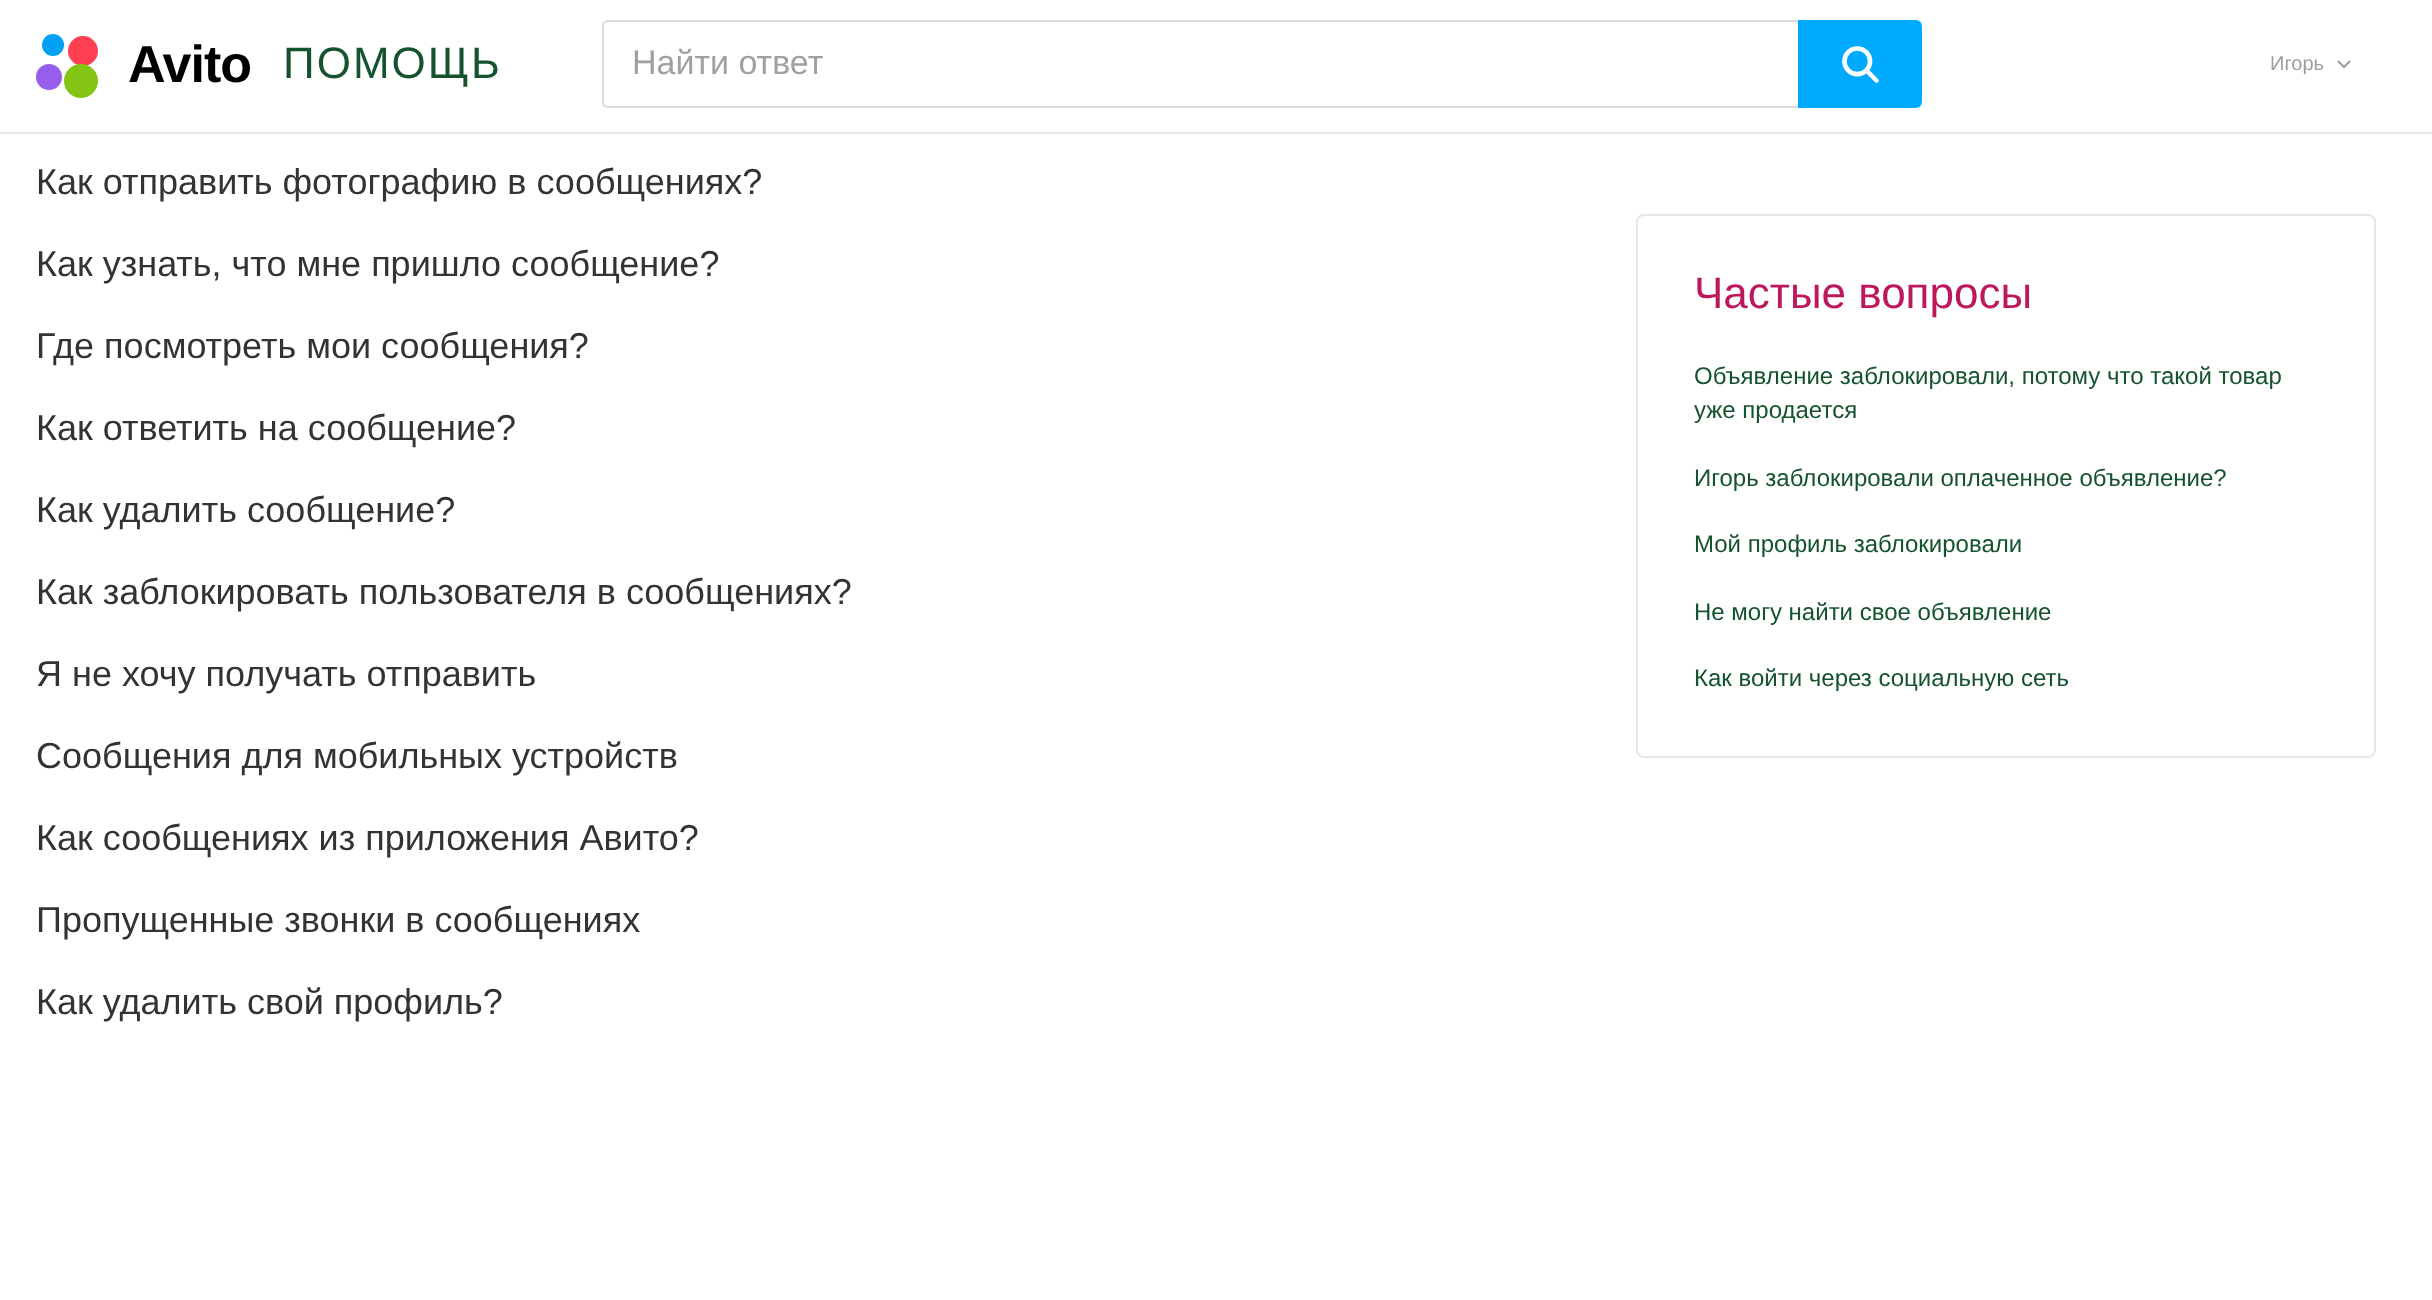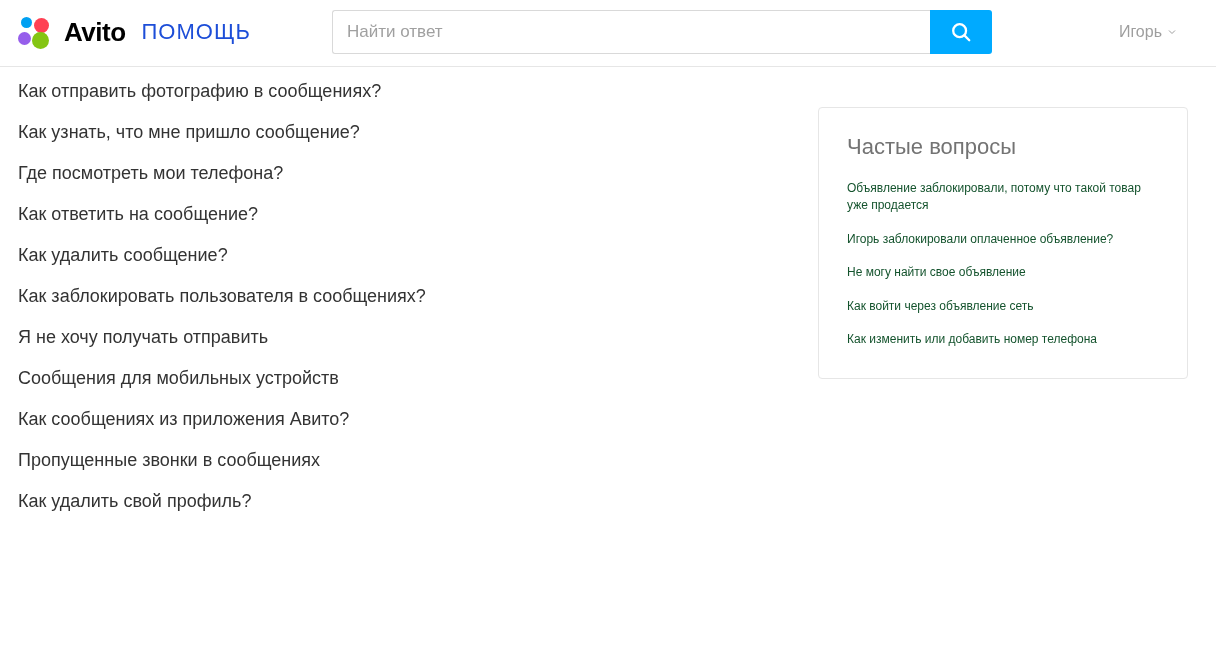--- a/index.html
+++ b/index.html
@@ -1,42 +1,42 @@
 <!DOCTYPE html>
 <html><head>
 <meta charset="utf-8">
 <style>
   * { box-sizing: border-box; margin: 0; padding: 0; }
   body { font-family: Arial, Helvetica, sans-serif; background: #fff; color: #333; width: 1216px; }
-  .header { display: flex; align-items: center; padding: 10px 18px 12px 18px; border-bottom: 1px solid #e6e6e6; gap: 31px; }
+  .header { display: flex; align-items: center; padding: 10px 18px 12px 18px; border-bottom: 1px solid #e6e6e6; }
   .logo-cluster { display: flex; align-items: center; gap: 12px; margin-right: 50px; }
   .logo-dots { width: 34px; height: 34px; position: relative; }
   .logo-dots .dot { position: absolute; border-radius: 50%; }
   .logo-dots .d1 { width: 11px; height: 11px; left: 3px; top: 2px; background: #00a0f2; }
   .logo-dots .d2 { width: 15px; height: 15px; left: 16px; top: 3px; background: #ff4053; }
   .logo-dots .d3 { width: 13px; height: 13px; left: 0px; top: 17px; background: #965eeb; }
   .logo-dots .d4 { width: 17px; height: 17px; left: 14px; top: 17px; background: #84c513; }
   .logo-text { font-weight: 700; font-size: 26px; color: #000; letter-spacing: -0.5px; }
-  .help-text { font-size: 22px; color: #1d4ed8; margin-left: 4px; font-weight: 400; letter-spacing: 1px; }
+  .help-text { font-size: 22px; color: #14532d; margin-left: 4px; font-weight: 400; letter-spacing: 1px; }
   .search-wrap { display: flex; flex: 0 0 660px; }
   .search-input { flex: 1; height: 44px; border: 1px solid #d9d9d9; border-right: none; border-radius: 3px 0 0 3px; padding: 0 14px; font-size: 17px; color: #333; outline: none; }
   .search-input::placeholder { color: #a0a0a0; }
   .search-btn { width: 62px; height: 44px; background: #00aaff; border: none; border-radius: 0 3px 3px 0; display: flex; align-items: center; justify-content: center; cursor: pointer; }
   .search-btn svg { stroke: #fff; }
-  .user-menu { margin-left: auto; display: flex; align-items: center; gap: 4px; color: #9e9e9e; font-size: 16px; cursor: pointer; padding-right: 20px; padding-left: 12px; }
+  .user-menu { margin-left: auto; display: flex; align-items: center; gap: 4px; color: #9e9e9e; font-size: 10px; cursor: pointer; padding-right: 20px; padding-left: 12px; }
   .user-menu svg { stroke: #9e9e9e; }
   .content { display: flex; padding: 0 18px; gap: 40px; }
   .main-col { flex: 0 0 760px; padding-top: 4px; }
   .faq-link { display: block; font-size: 18px; color: #333; padding: 10px 0; cursor: pointer; }
   .section-title-wrap { position: relative; margin-top: 40px; margin-bottom: 14px; display: inline-block; }
   .section-title { font-size: 26px; color: #ff4444; font-weight: 400; border-bottom: 1px solid #ffcccc; padding-bottom: 2px; position: relative; z-index: 2; }
   .green-circle { position: absolute; left: -14px; top: -14px; width: 316px; height: 60px; border: 4px solid #2aa33a; border-radius: 50%; z-index: 1; pointer-events: none; }
   .sidebar { flex: 0 0 370px; margin-top: 40px; }
   .sidebar-box { border: 1px solid #e6e6e6; border-radius: 4px; padding: 26px 28px 30px 28px; }
-  .sidebar-title { font-size: 22px; color: #737373; margin-bottom: 20px; font-weight: 400; }
+  .sidebar-title { font-size: 22px; color: #be185d; margin-bottom: 20px; font-weight: 400; }
   .sidebar-link { display: block; font-size: 12px; color: #14532d; line-height: 1.45; margin-bottom: 16px; cursor: pointer; }
   .sidebar-link:last-child { margin-bottom: 0; }
 </style>
 </head>
 <body>
 
 <div class="header">
   <div class="logo-cluster">
     <div class="logo-dots">
       <div class="dot d1"></div>
@@ -61,35 +61,35 @@
     <svg width="12" height="12" viewBox="0 0 24 24" fill="none" stroke-width="2">
         <polyline points="6 9 12 15 18 9"></polyline>
       </svg>
   </div>
 </div>
 
 <div class="content">
   <div class="main-col">
     <a class="faq-link">Как отправить фотографию в сообщениях?</a>
     <a class="faq-link">Как узнать, что мне пришло сообщение?</a>
-    <a class="faq-link">Где посмотреть мои телефона?</a>
+    <a class="faq-link">Где посмотреть мои сообщения?</a>
     <a class="faq-link">Как ответить на сообщение?</a>
     <a class="faq-link">Как удалить сообщение?</a>
     <a class="faq-link">Как заблокировать пользователя в сообщениях?</a>
     <a class="faq-link">Я не хочу получать отправить</a>
     <a class="faq-link">Сообщения для мобильных устройств</a>
     <a class="faq-link">Как сообщениях из приложения Авито?</a>
     <a class="faq-link">Пропущенные звонки в сообщениях</a>
 
     <a class="faq-link">Как удалить свой профиль?</a>
   </div>
 
   <div class="sidebar">
     <div class="sidebar-box">
       <div class="sidebar-title">Частые вопросы</div>
       <a class="sidebar-link">Объявление заблокировали, потому что такой товар уже продается</a>
       <a class="sidebar-link">Игорь заблокировали оплаченное объявление?</a>
+      <a class="sidebar-link">Мой профиль заблокировали</a>
       <a class="sidebar-link">Не могу найти свое объявление</a>
-      <a class="sidebar-link">Как войти через объявление сеть</a>
-      <a class="sidebar-link">Как изменить или добавить номер телефона</a>
+      <a class="sidebar-link">Как войти через социальную сеть</a>
     </div>
   </div>
 </div>
 
 </body></html>

